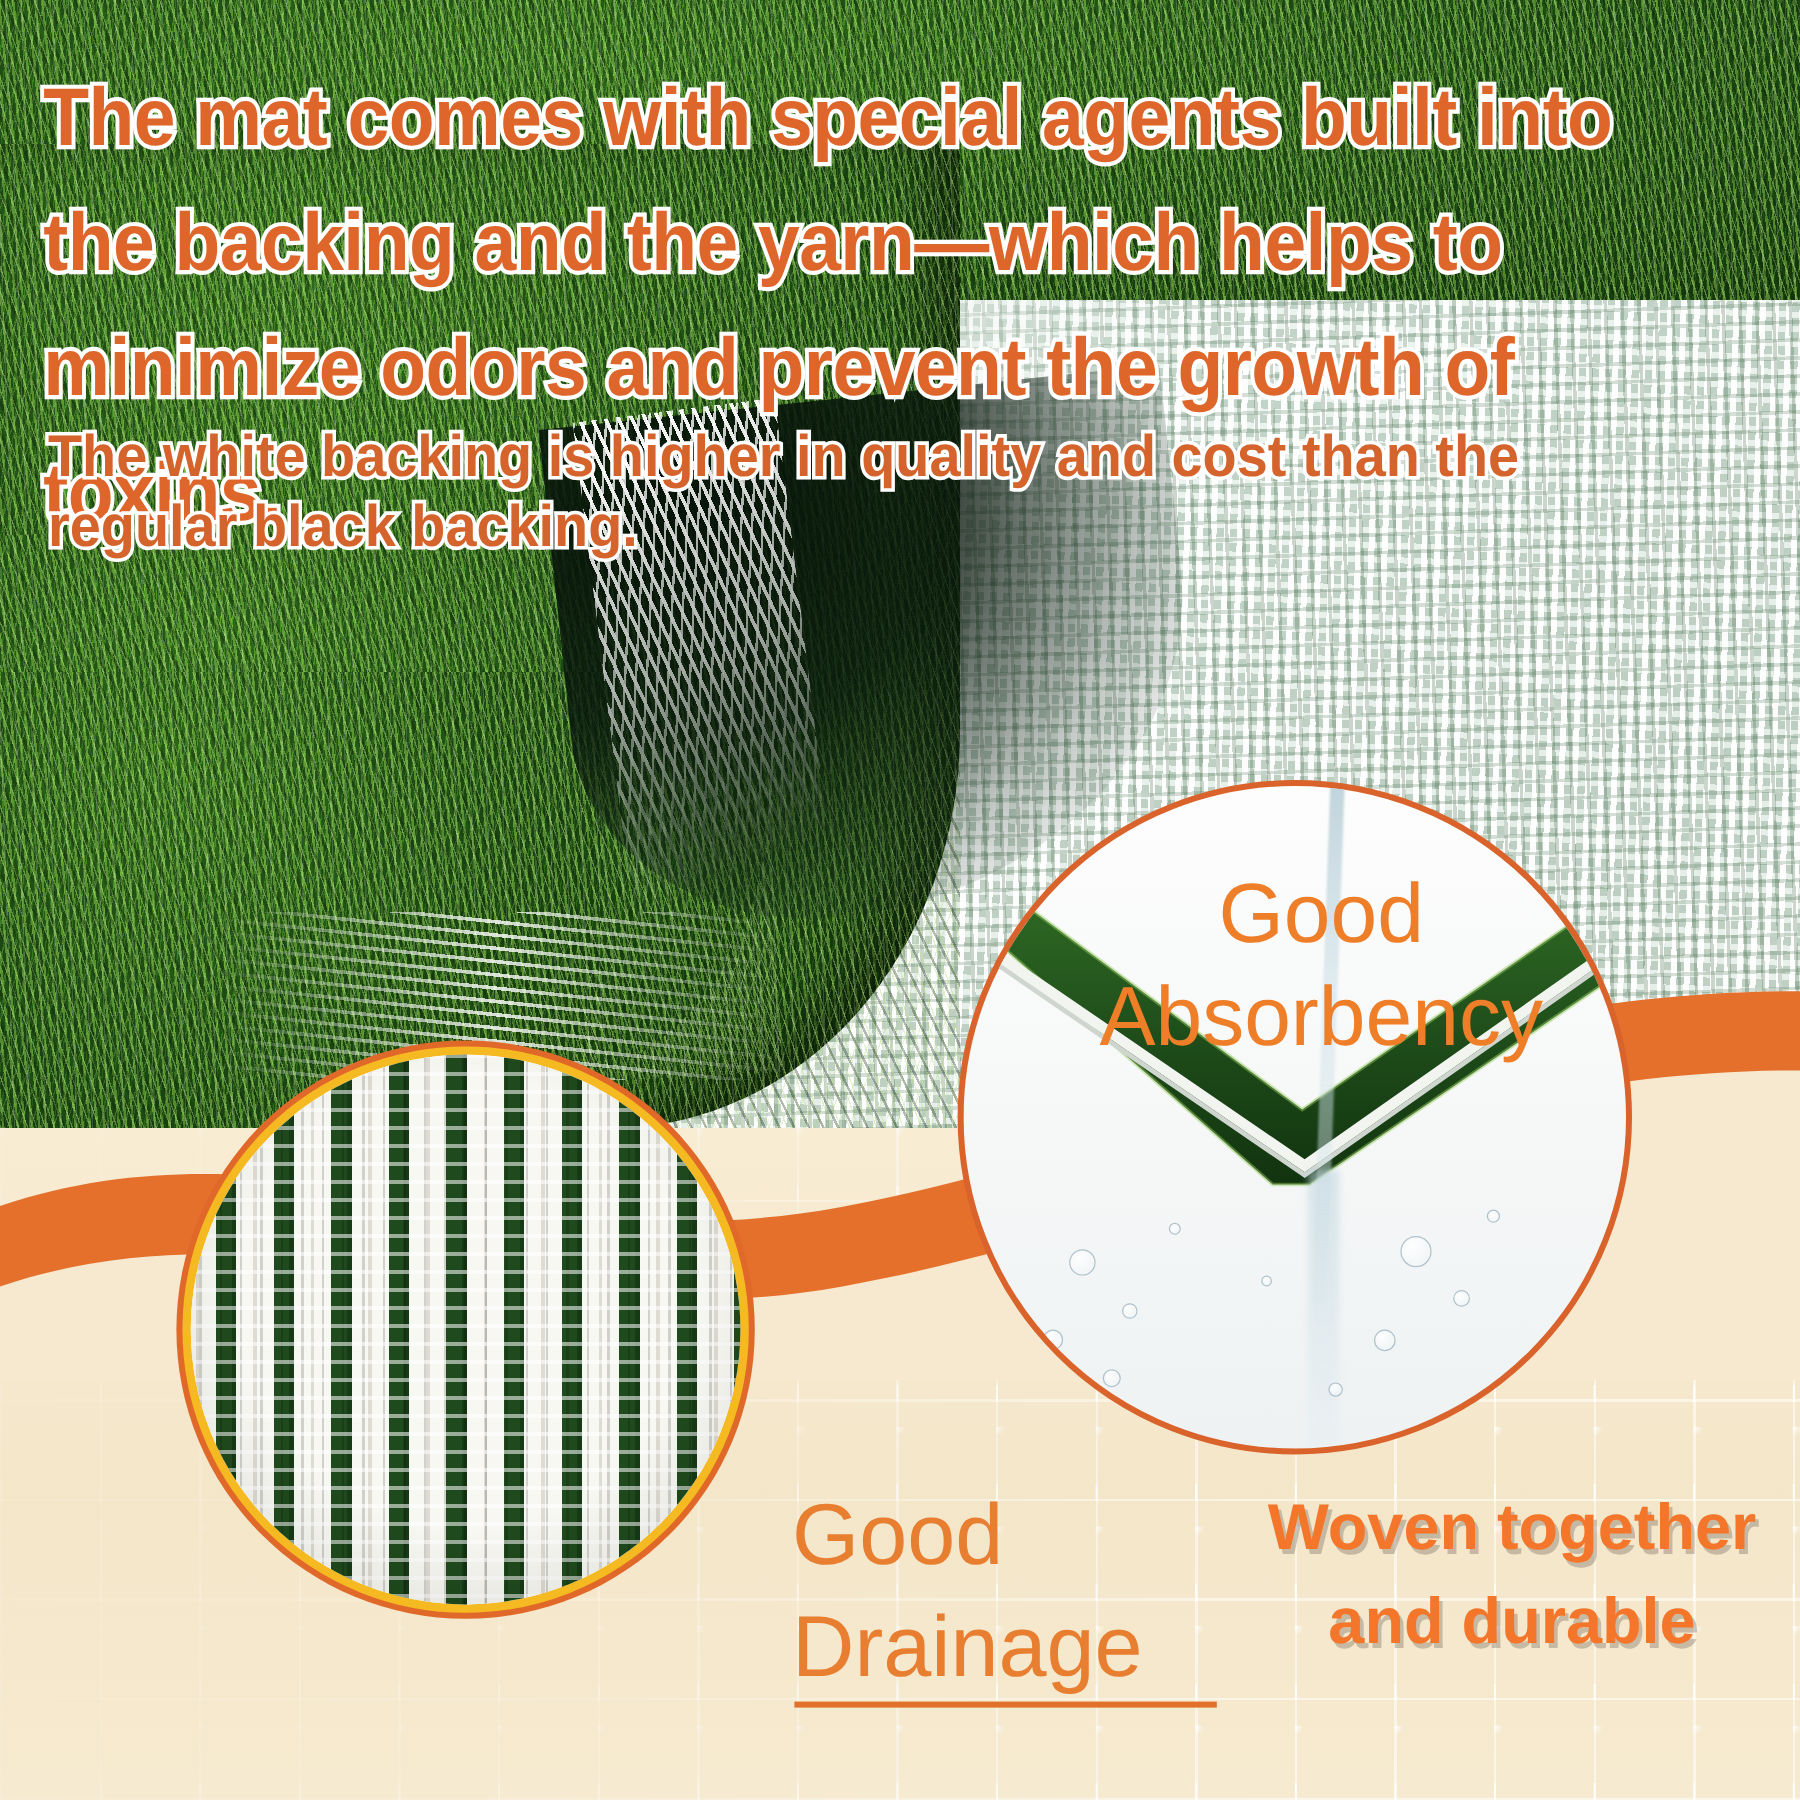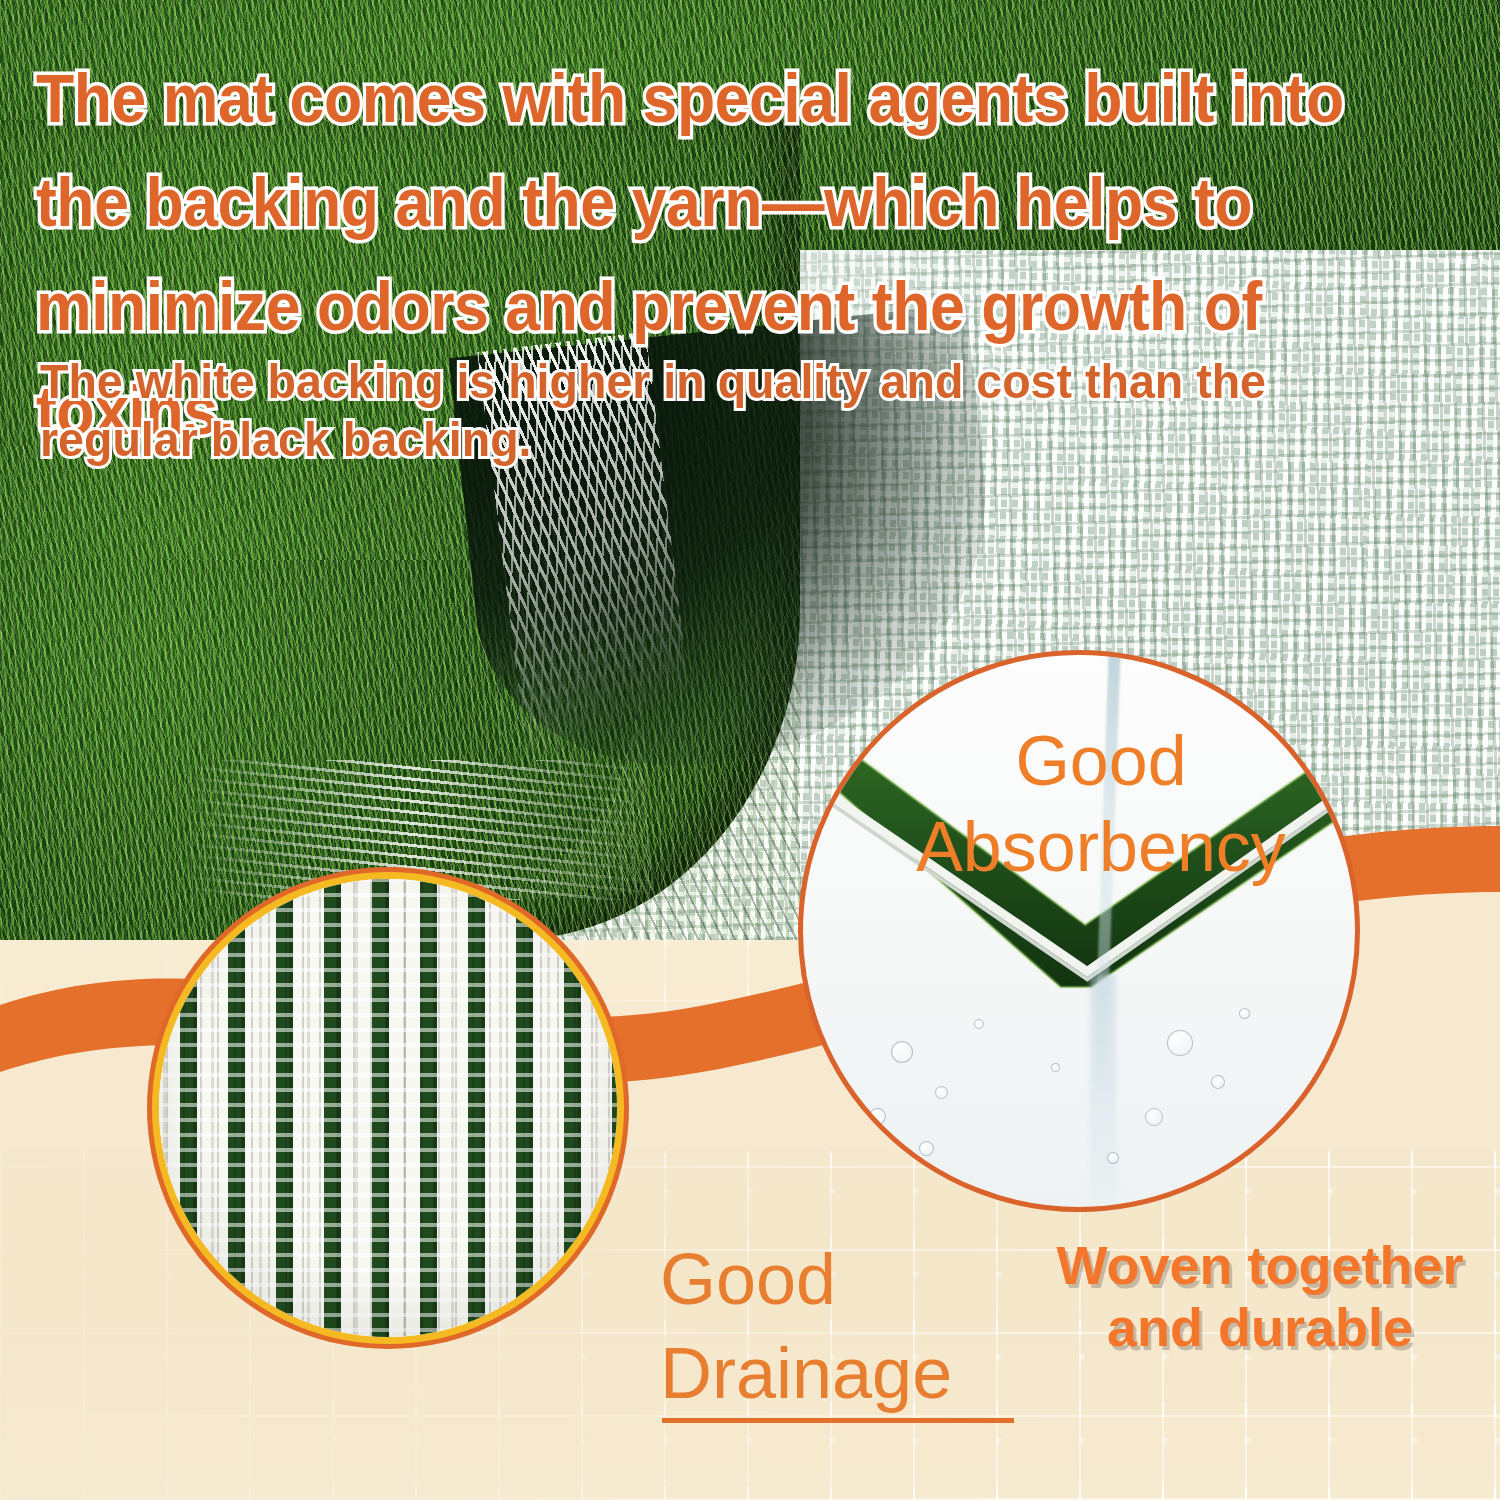--- a/index.html
+++ b/index.html
@@ -246,21 +246,21 @@
     color:#e87e30;
     white-space:pre-line;
   }
   .drainage-rule{
     position:absolute;left:662px;top:1418px;width:352px;height:5px;
     background:#e0702a;
   }
   .label-woven{
     position:absolute;left:1040px;top:1234px;width:440px;
     text-align:center;
-    font-size:54px;line-height:62px;font-weight:700;
+    font-size:54px;line-height:78px;font-weight:700;
     color:#f4762a;
     text-shadow:3px 4px 0 rgba(120,110,100,.38);
     white-space:pre-line;
   }
 </style>
 </head>
 <body>
 
 <div id="stage">
 

